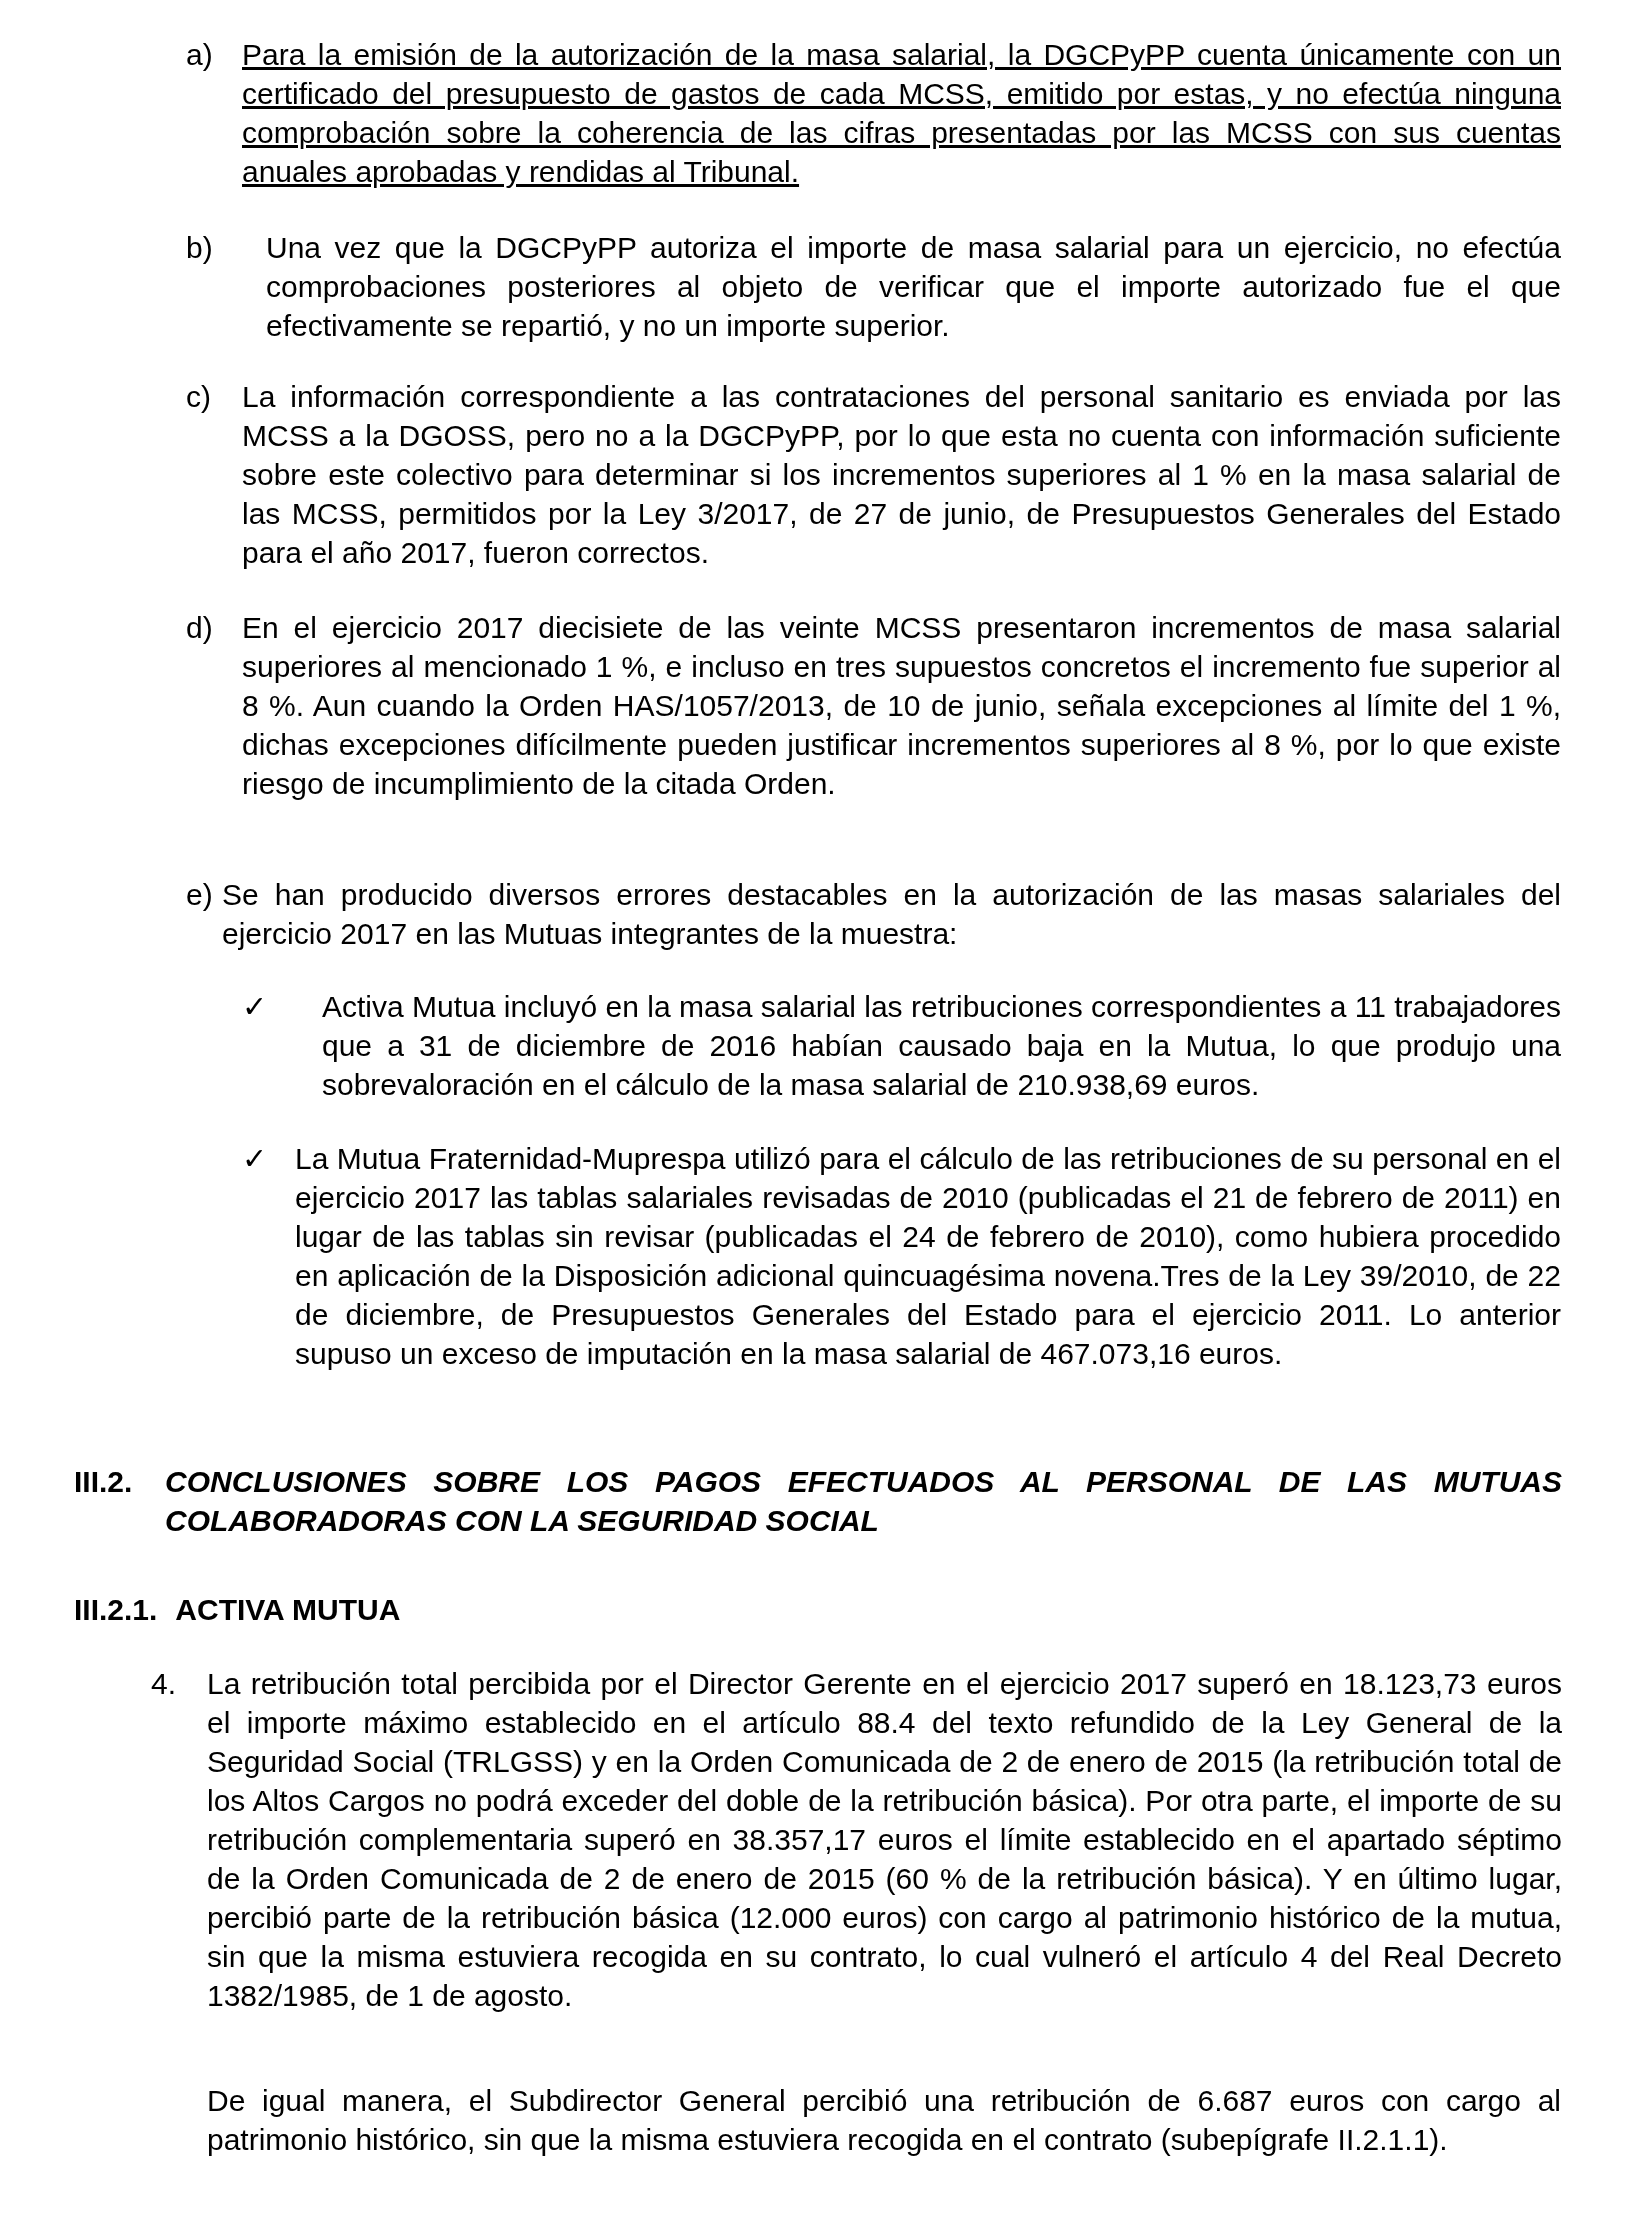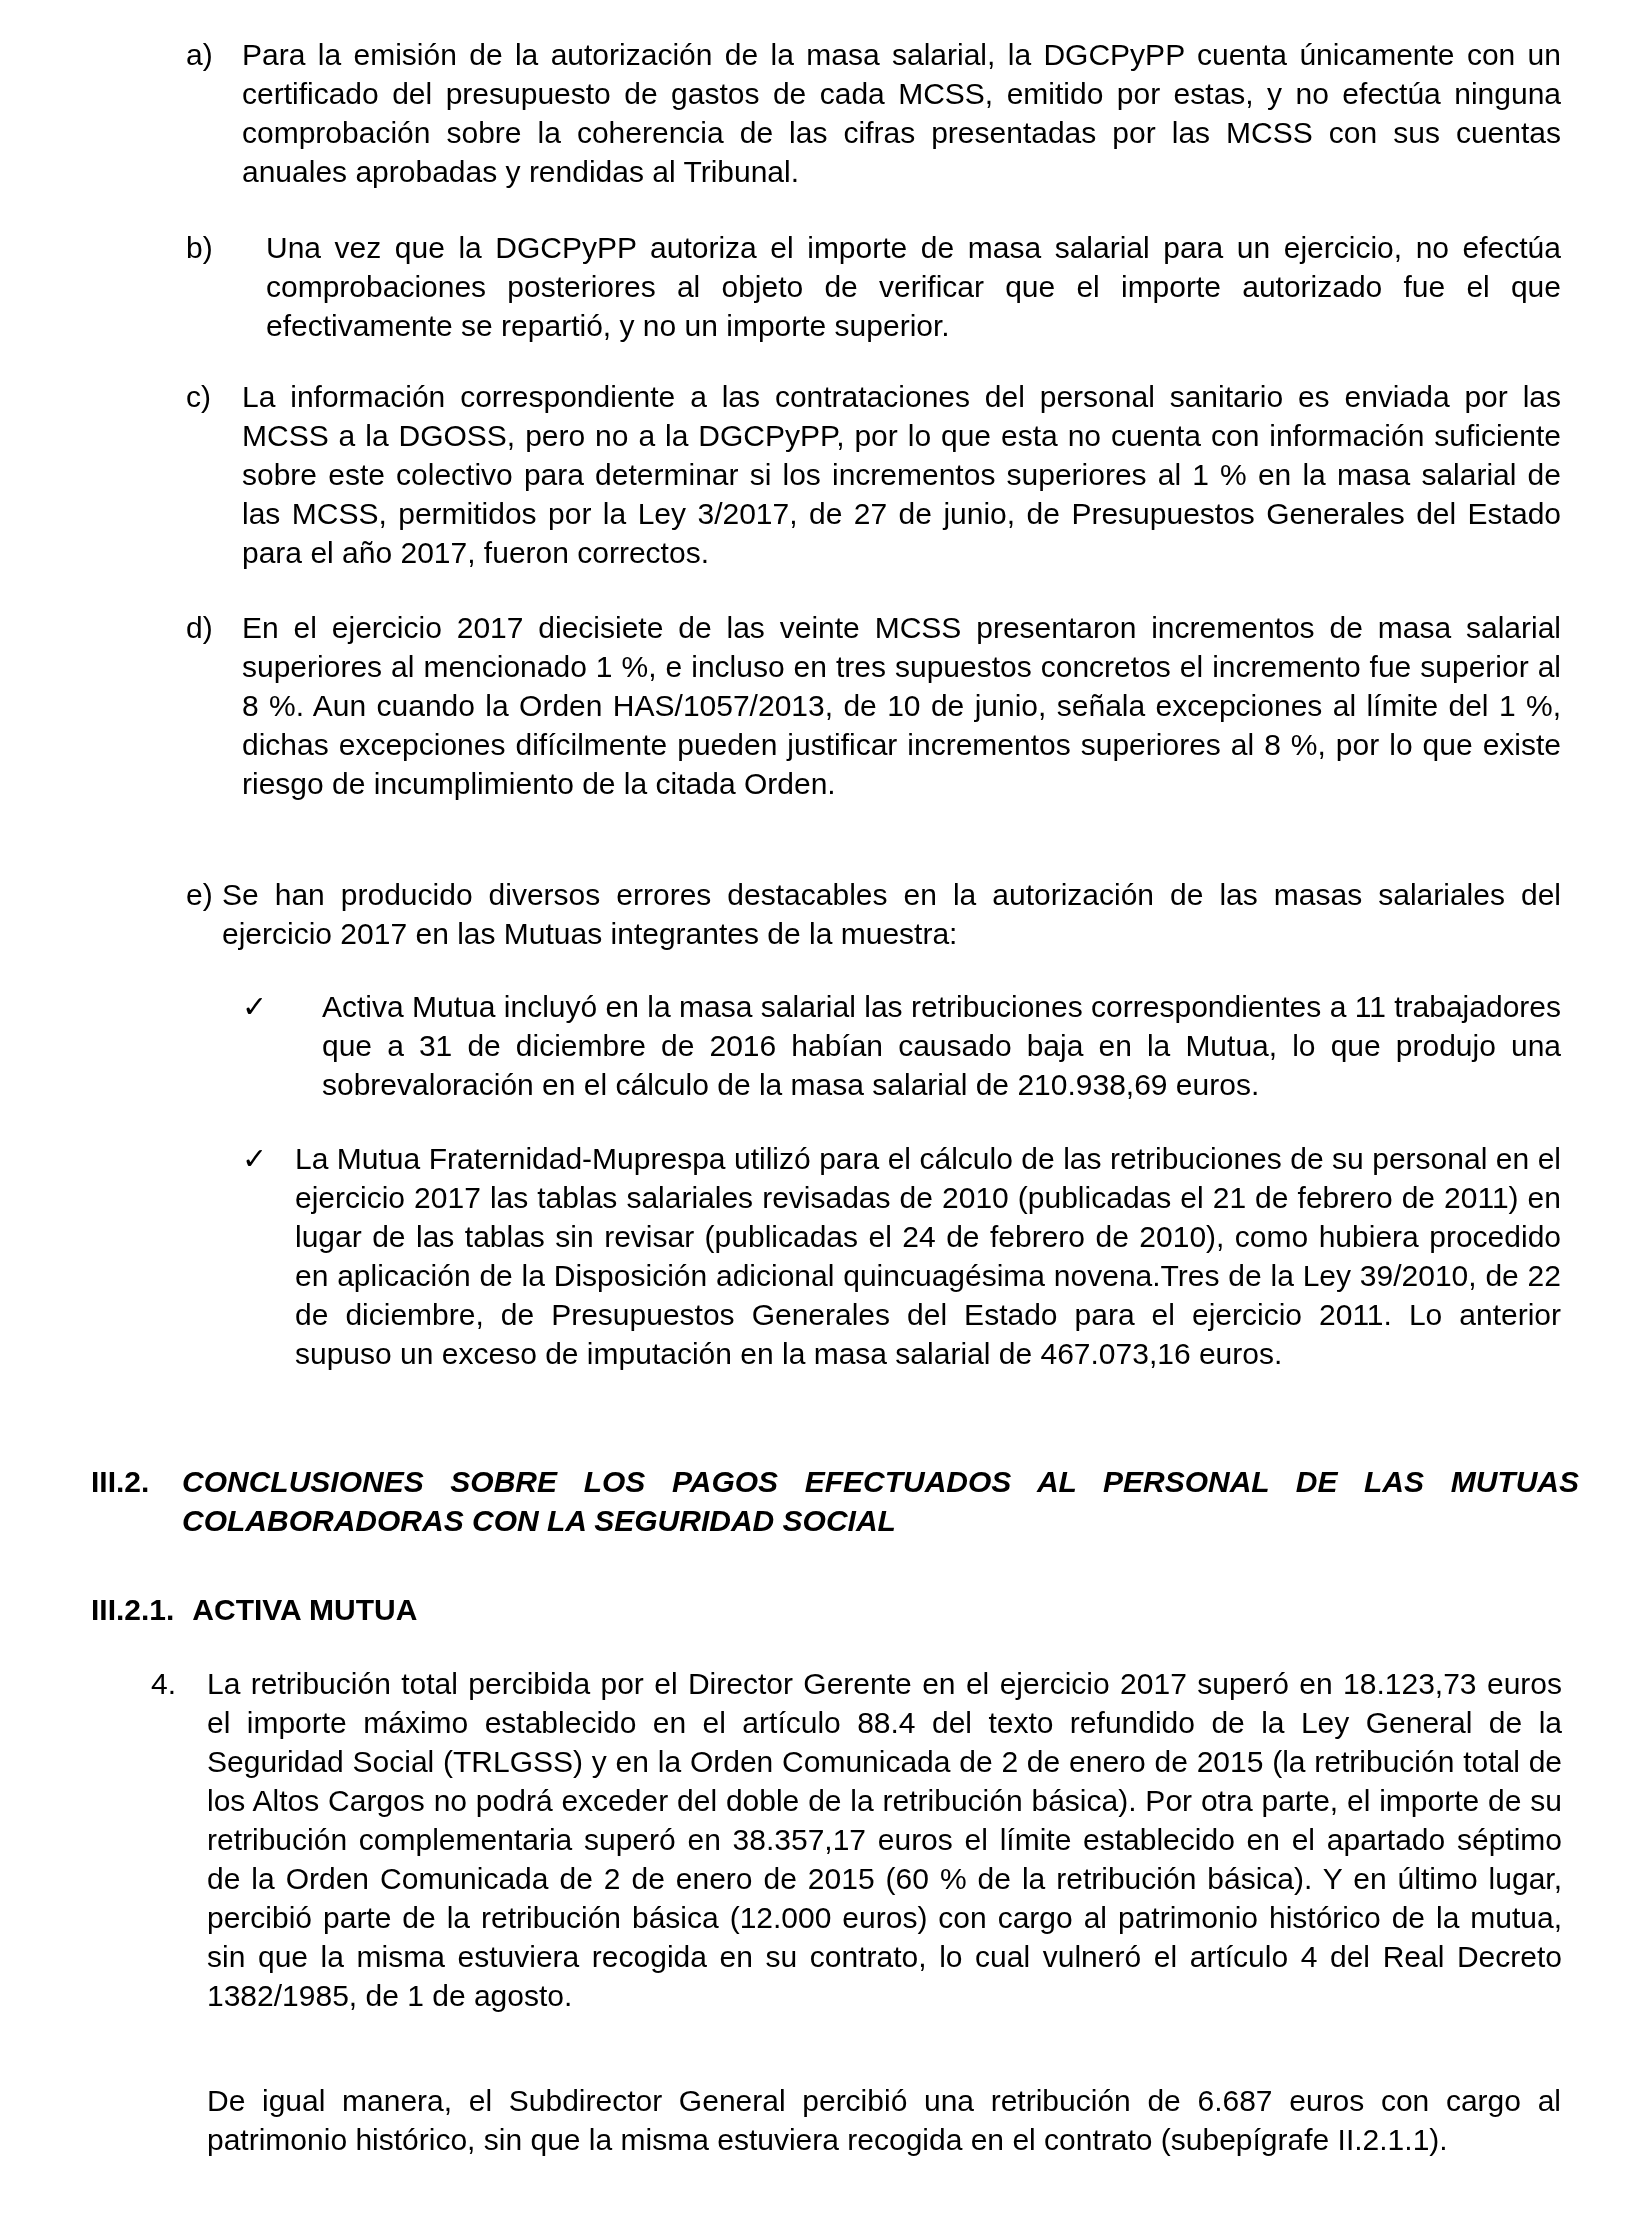--- a/index.html
+++ b/index.html
@@ -5,32 +5,32 @@
   html, body { margin: 0; padding: 0; background: #ffffff; }
   body {
     width: 1650px; height: 2227px; position: relative; overflow: hidden;
     font-family: "Liberation Sans", sans-serif; color: #000;
     font-size: 30px; line-height: 39px;
   }
   .page { position: absolute; left: 0; top: 0; width: 1650px; }
   .item { position: absolute; text-align: justify; }
   .item .marker { position: absolute; top: 0; }
   .item .body { text-align: justify; }
-  .heading { position: absolute; font-weight: bold; margin-left: 17px; }
+  .heading { position: absolute; font-weight: bold; }
   .heading .num { position: absolute; left: 0; top: 0; }
   p { margin: 0; }
 </style>
 </head>
 <body>
 
 <div class="page">
 
   <div class="item" style="left:186px; top:35px; width:1375px;">
     <span class="marker">a)</span>
-    <p class="body" style="margin-left:56px;">Para la emisión de la autorización de la masa salarial, la DGCPyPP cuenta únicamente con un certificado del presupuesto de gastos de cada MCSS, emitido por estas, y no efectúa ninguna comprobación sobre la coherencia de las cifras presentadas por las MCSS con sus cuentas anuales aprobadas y rendidas al Tribunal.</p>
+    <p class="body" style="margin-left:56px;text-decoration:underline;">Para la emisión de la autorización de la masa salarial, la DGCPyPP cuenta únicamente con un certificado del presupuesto de gastos de cada MCSS, emitido por estas, y no efectúa ninguna comprobación sobre la coherencia de las cifras presentadas por las MCSS con sus cuentas anuales aprobadas y rendidas al Tribunal.</p>
   </div>
 
   <div class="item" style="left:186px; top:228px; width:1375px;">
     <span class="marker">b)</span>
     <p class="body" style="margin-left:80px;">Una vez que la DGCPyPP autoriza el importe de masa salarial para un ejercicio, no efectúa comprobaciones posteriores al objeto de verificar que el importe autorizado fue el que efectivamente se repartió, y no un importe superior.</p>
   </div>
 
   <div class="item" style="left:186px; top:377px; width:1375px;">
     <span class="marker">c)</span>
     <p class="body" style="margin-left:56px;">La información correspondiente a las contrataciones del personal sanitario es enviada por las MCSS a la DGOSS, pero no a la DGCPyPP, por lo que esta no cuenta con información suficiente sobre este colectivo para determinar si los incrementos superiores al 1 % en la masa salarial de las MCSS, permitidos por la Ley 3/2017, de 27 de junio, de Presupuestos Generales del Estado para el año 2017, fueron correctos.</p>

